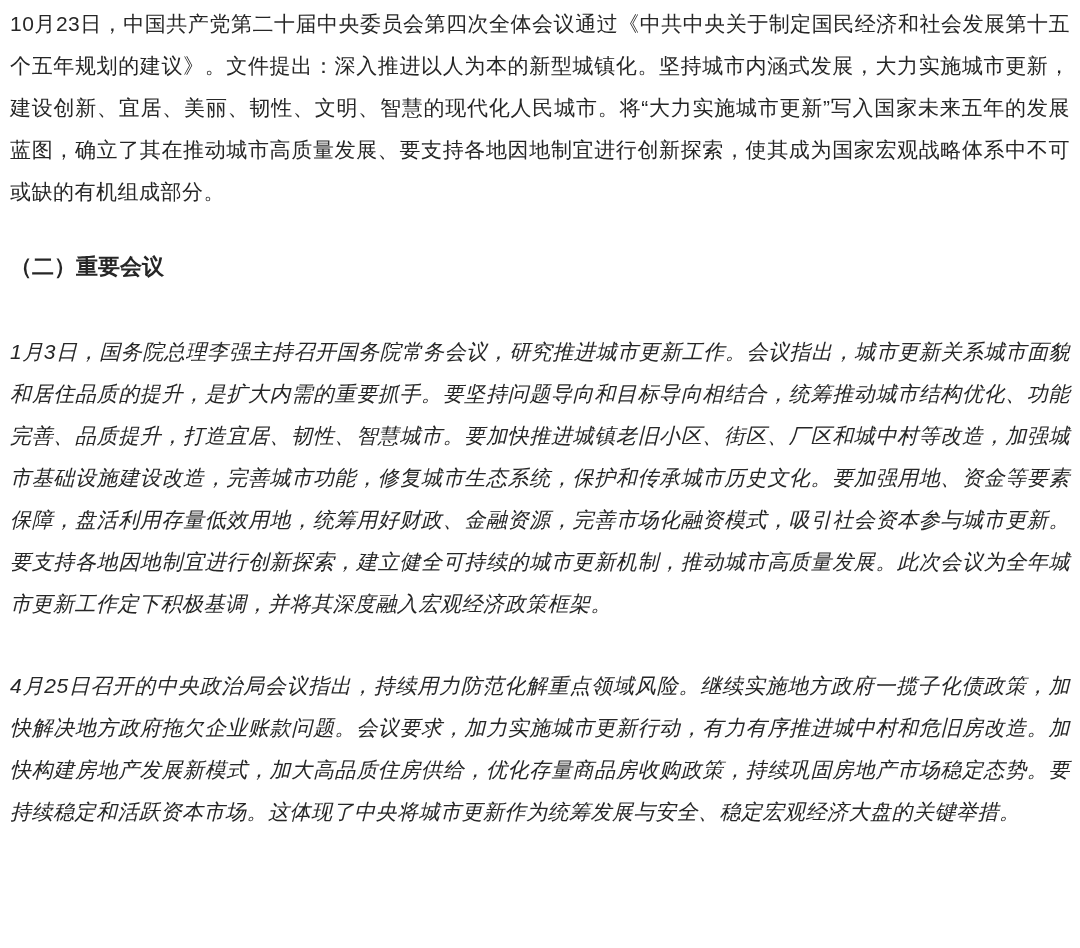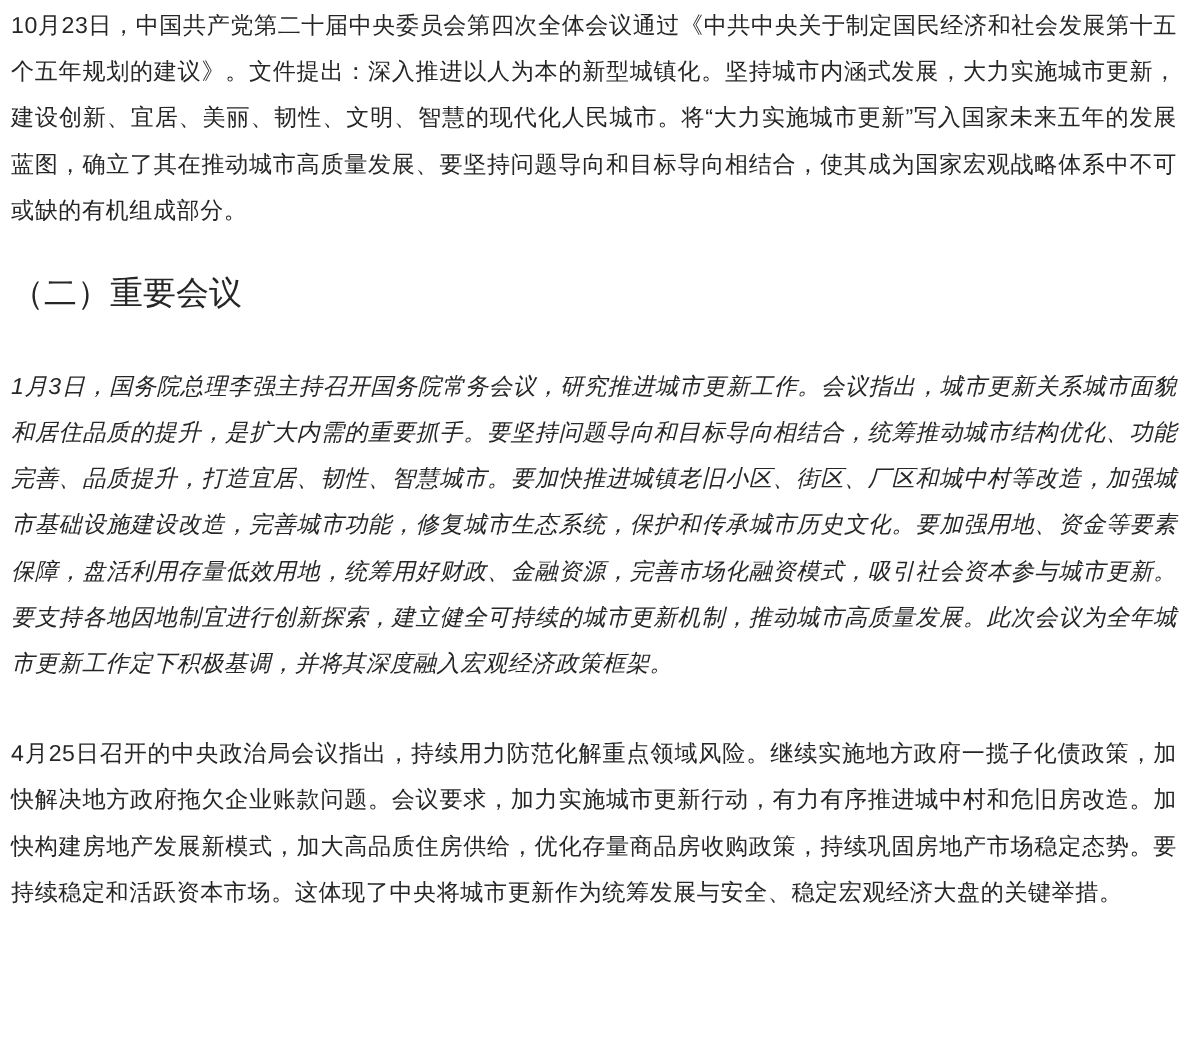--- a/index.html
+++ b/index.html
@@ -20,36 +20,37 @@
   .para {
     font-size: 21px;
     line-height: 42px;
     text-align: justify;
     text-justify: inter-ideograph;
     margin: 0;
     letter-spacing: 0.5px;
   }
   .para + .para {
     margin-top: 40px;
+    font-style: italic;
   }
   .heading {
-    font-size: 30px;
+    font-size: 22px;
     line-height: 42px;
-    font-weight: normal;
+    font-weight: bold;
     margin: 33px 0 0 0;
   }
   .heading + .para {
     margin-top: 43px;
     font-style: italic;
   }
 </style>
 </head>
 <body>
 
 <div class="doc">
-  <p class="para">10月23日，中国共产党第二十届中央委员会第四次全体会议通过《中共中央关于制定国民经济和社会发展第十五个五年规划的建议》。文件提出：深入推进以人为本的新型城镇化。坚持城市内涵式发展，大力实施城市更新，建设创新、宜居、美丽、韧性、文明、智慧的现代化人民城市。将“大力实施城市更新”写入国家未来五年的发展蓝图，确立了其在推动城市高质量发展、要坚持问题导向和目标导向相结合，使其成为国家宏观战略体系中不可或缺的有机组成部分。</p>
+  <p class="para">10月23日，中国共产党第二十届中央委员会第四次全体会议通过《中共中央关于制定国民经济和社会发展第十五个五年规划的建议》。文件提出：深入推进以人为本的新型城镇化。坚持城市内涵式发展，大力实施城市更新，建设创新、宜居、美丽、韧性、文明、智慧的现代化人民城市。将“大力实施城市更新”写入国家未来五年的发展蓝图，确立了其在推动城市高质量发展、要支持各地因地制宜进行创新探索，使其成为国家宏观战略体系中不可或缺的有机组成部分。</p>
 
   <h2 class="heading">（二）重要会议</h2>
 
   <p class="para">1月3日，国务院总理李强主持召开国务院常务会议，研究推进城市更新工作。会议指出，城市更新关系城市面貌和居住品质的提升，是扩大内需的重要抓手。要坚持问题导向和目标导向相结合，统筹推动城市结构优化、功能完善、品质提升，打造宜居、韧性、智慧城市。要加快推进城镇老旧小区、街区、厂区和城中村等改造，加强城市基础设施建设改造，完善城市功能，修复城市生态系统，保护和传承城市历史文化。要加强用地、资金等要素保障，盘活利用存量低效用地，统筹用好财政、金融资源，完善市场化融资模式，吸引社会资本参与城市更新。要支持各地因地制宜进行创新探索，建立健全可持续的城市更新机制，推动城市高质量发展。此次会议为全年城市更新工作定下积极基调，并将其深度融入宏观经济政策框架。</p>
 
   <p class="para">4月25日召开的中央政治局会议指出，持续用力防范化解重点领域风险。继续实施地方政府一揽子化债政策，加快解决地方政府拖欠企业账款问题。会议要求，加力实施城市更新行动，有力有序推进城中村和危旧房改造。加快构建房地产发展新模式，加大高品质住房供给，优化存量商品房收购政策，持续巩固房地产市场稳定态势。要持续稳定和活跃资本市场。这体现了中央将城市更新作为统筹发展与安全、稳定宏观经济大盘的关键举措。</p>
 </div>
 
 </body></html>

